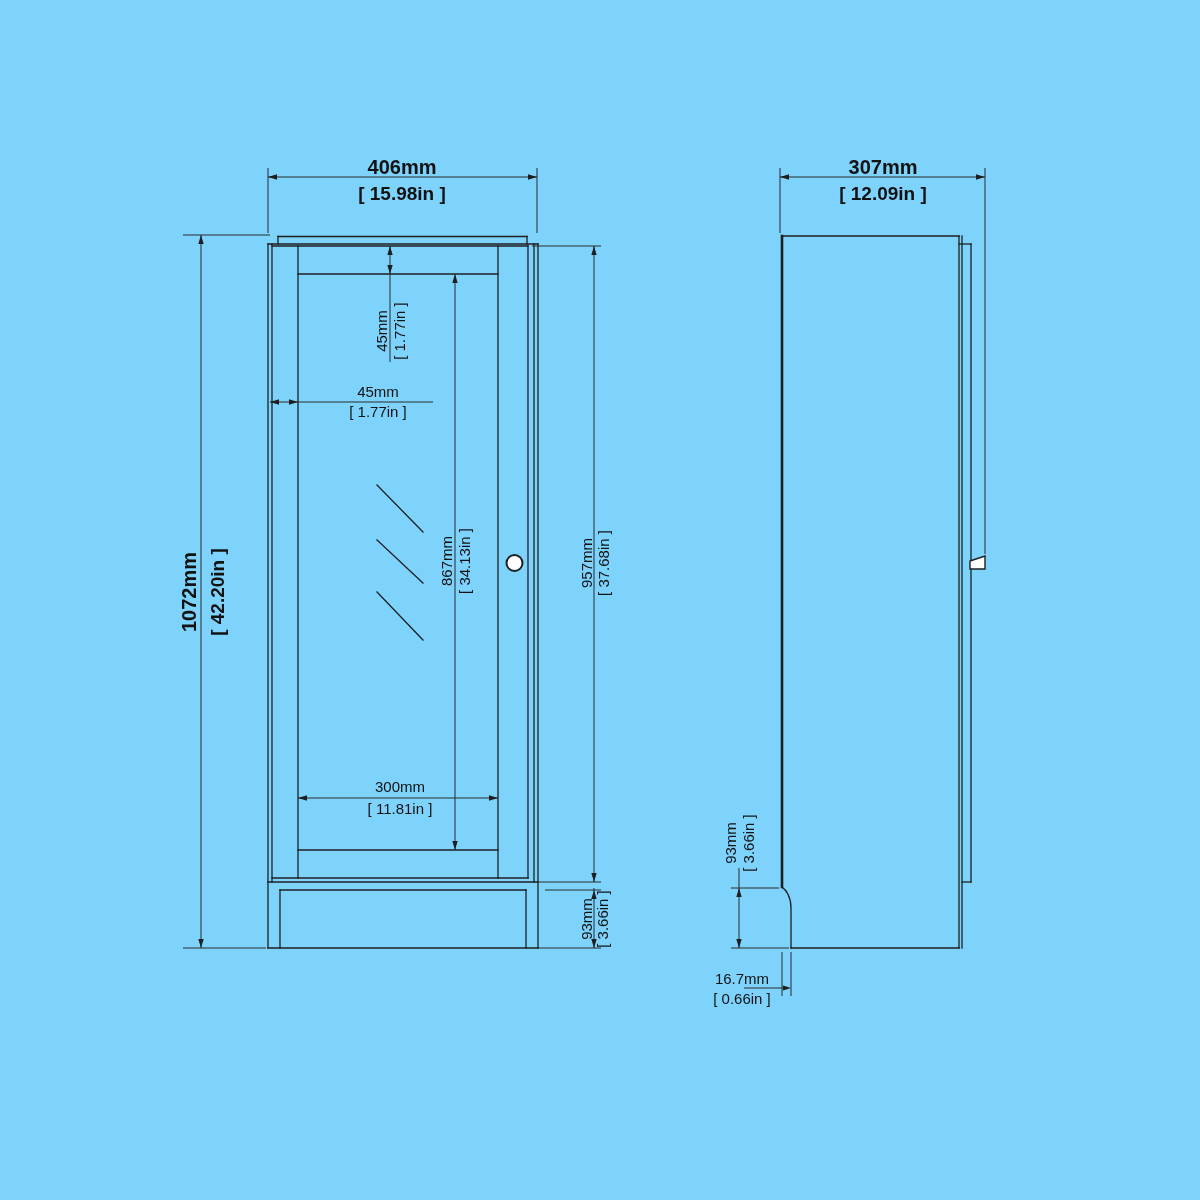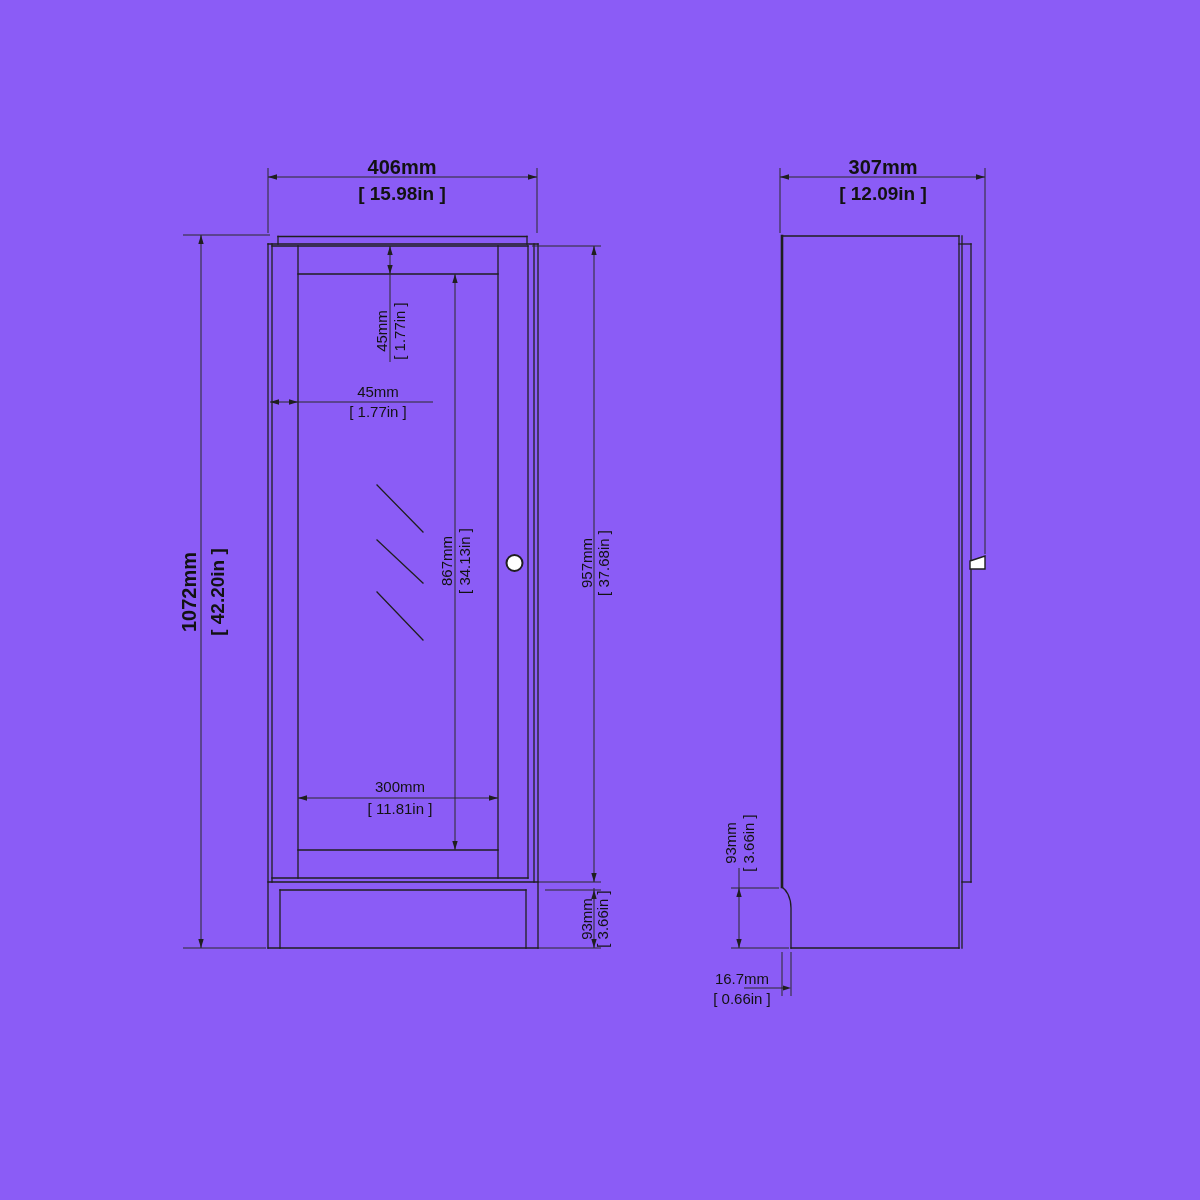--- a/index.html
+++ b/index.html
@@ -1,16 +1,16 @@
 <!DOCTYPE html>
 <html><head>
 <meta charset="utf-8">
 <style>
   html,body{margin:0;padding:0;background:#ffffff;}
-  .page{width:1200px;height:1200px;background:#8b5cf6;position:relative;overflow:hidden;}
+  .page{width:1200px;height:1200px;background:#7dd3fc;position:relative;overflow:hidden;}
   svg{display:block;}
   .ln{stroke:#1f1f1f;stroke-width:1.3;fill:none;stroke-linecap:square;}
   .ln2{stroke:#1f1f1f;stroke-width:2.6;fill:none;stroke-linecap:square;}
   .dln{stroke:#2b2b2b;stroke-width:1;fill:none;stroke-linecap:butt;}
   .arr{fill:#1f1f1f;stroke:none;}
   text{fill:#121212;font-family:"Liberation Sans","DejaVu Sans",sans-serif;}
   .t-lg{font-size:20px;font-weight:bold;}
   .t-lgin{font-size:19px;font-weight:bold;}
   .t-md{font-size:15px;font-weight:400;}
   .mid{text-anchor:middle;}

